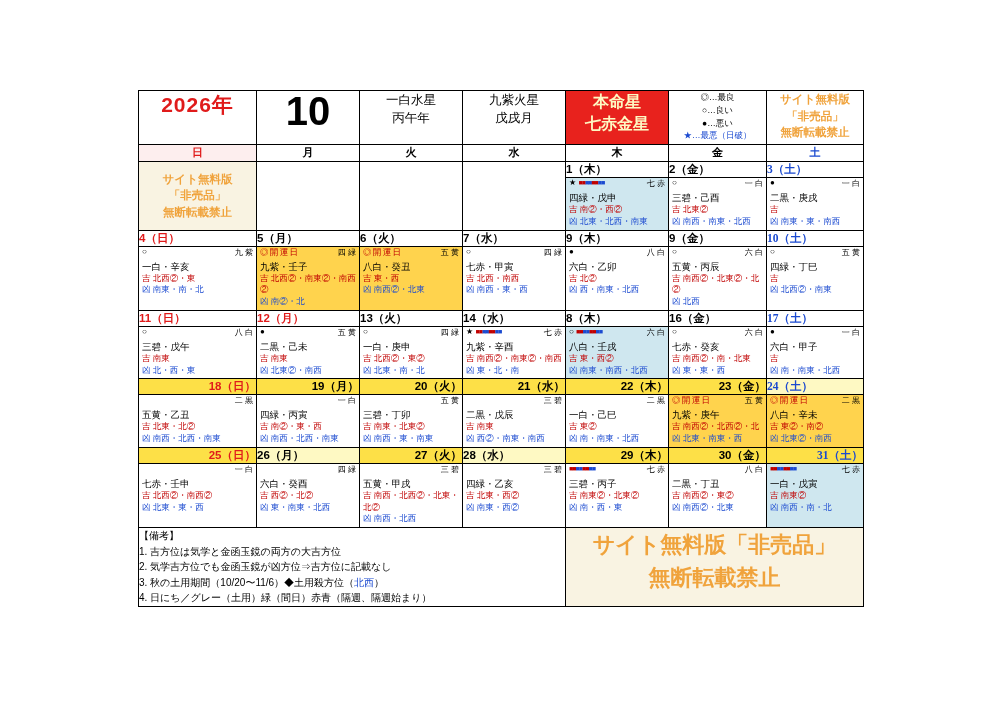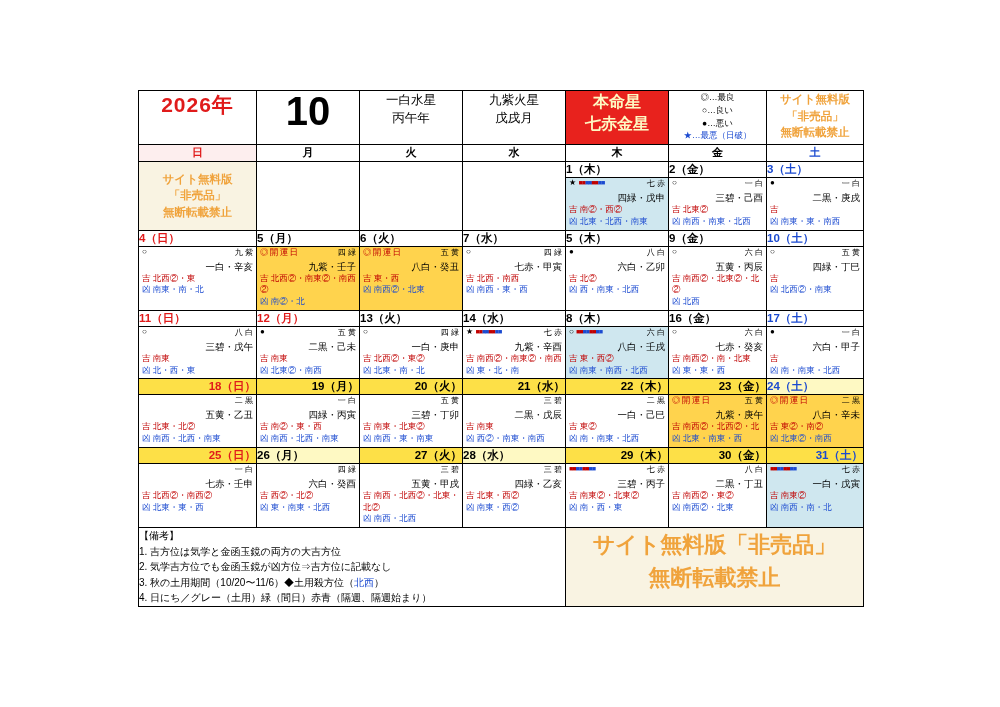--- a/index.html
+++ b/index.html
@@ -51,35 +51,35 @@
   }
   .wk .sun { background: #fdeeee; color: #e01b1b; }
   .wk .sat { color: #1b4ad0; }
 
   
   .daynum {
     height: 15px; font-size: 11.5px; font-weight: bold;
     padding: 0 3px; line-height: 15px; white-space: nowrap;
   }
   .daynum.sun { color: #e01b1b; }
-  .daynum.sat { color: #1b4ad0; }
+  .daynum.sat { color: #1b4ad0; font-family: Liberation Serif, serif; }
   .daynum.grey { background: #fde047; text-align: right; }
   .daynum.green { background: #fef9c3; }
 
   .body-cell { padding: 0; }
   .cellinner { padding: 1px 3px 2px 3px; font-size: 8.5px; line-height: 1.38; }
   .row-mark { height: 11px; font-size: 8px; padding: 0 3px; white-space: nowrap; }
   .mark-left { float: left; }
   .mark-right { float: right; }
   .clr { clear: both; }
 
   .kaiun {
     color: #c00000; font-weight: normal; font-size: 8.5px; letter-spacing: -0.5px;
   }
-  .line-main { font-size: 9.5px; color: #000; margin-top: 1px; text-align: right; }
+  .line-main { font-size: 9.5px; color: #000; margin-top: 1px; }
   .line-kichi { color: #c00000; }
   .line-kyou { color: #1b4ad0; }
 
   .bg-yellow { background: #ffd34d; }
   .bg-cyan { background: #cfe7ef; }
   .bg-white { background: #ffffff; }
   .bg-note { background: #f9f3e2; }
 
   .deco { letter-spacing: -1px; font-size: 7px; }
   .deco .d1 { color: #c00000; }
@@ -189,21 +189,21 @@
               <div class="line-kichi">吉</div>
               <div class="line-kyou">凶 南東・東・南西</div>
             </div>
           </td>
         </tr>
         <tr>
           <td class="daynum sun">4（日）</td>
           <td class="daynum">5（月）</td>
           <td class="daynum">6（火）</td>
           <td class="daynum">7（水）</td>
-          <td class="daynum">5（木）</td>
+          <td class="daynum">9（木）</td>
           <td class="daynum">9（金）</td>
           <td class="daynum sat">10（土）</td>
         </tr>
         <tr>
           <td class="body-cell bg-white">
             <div class="row-mark"><span class="mark-left">○</span><span class="mark-right">九 紫</span><span class="clr"></span></div>
             <div class="cellinner">
               <div class="line-main">一白・辛亥</div>
               <div class="line-kichi">吉 北西②・東</div>
               <div class="line-kyou">凶 南東・南・北</div>

